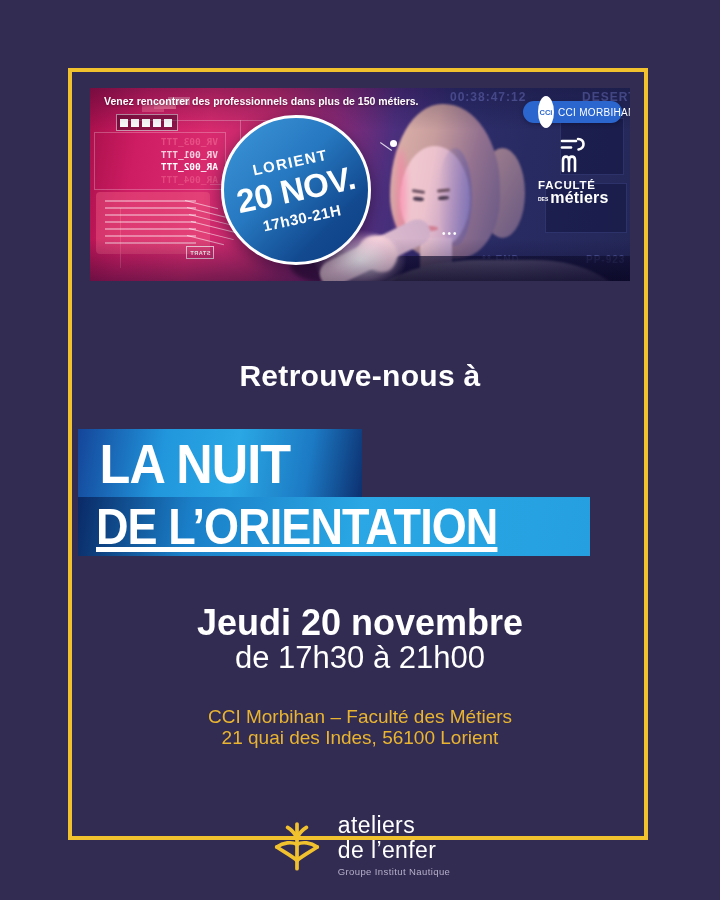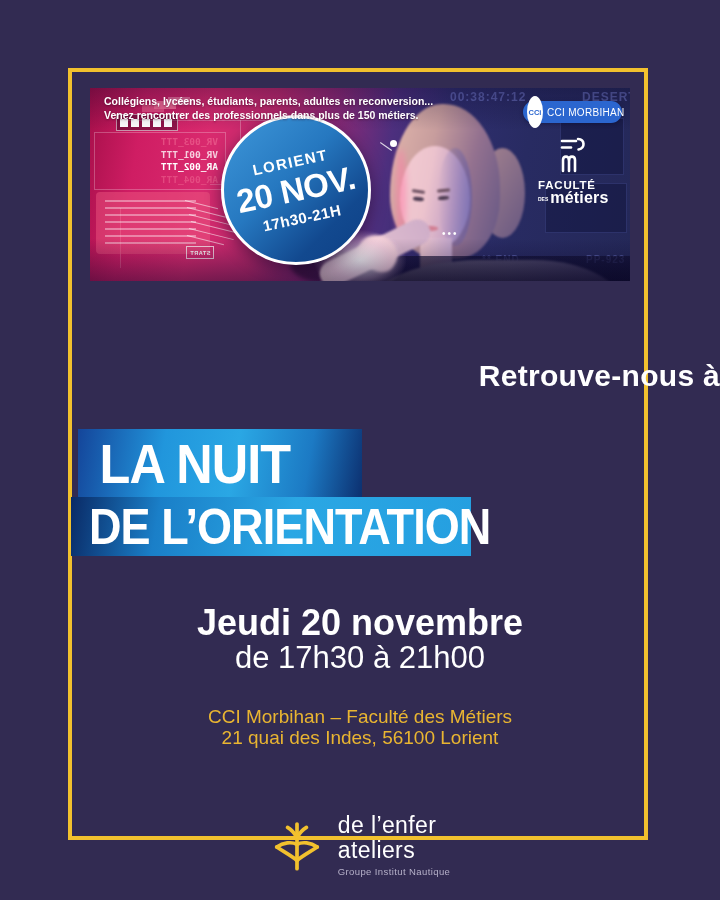--- a/index.html
+++ b/index.html
@@ -109,37 +109,37 @@
   .dot-flag::after{content:"";position:absolute;left:-11px;top:6px;width:14px;height:1px;background:rgba(255,255,255,.8);
                    transform:rotate(35deg);}
   .dots3{position:absolute;left:352px;top:140px;font-size:10px;letter-spacing:2px;color:#fff;}
 
   .headline{position:absolute;left:14px;top:7px;font-size:10.5px;font-weight:bold;line-height:13.5px;
             color:#fff;text-shadow:0 1px 2px rgba(60,0,30,.5);}
 
   .cci-pill{position:absolute;left:433px;top:13px;width:99px;height:22px;border-radius:11px;background:#2b66cf;
             display:flex;align-items:center;gap:4px;padding:0 4px;box-sizing:border-box;box-shadow:0 1px 4px rgba(0,0,30,.3);}
   .cci-circle{width:16px;height:32px;border-radius:50%;background:#fff;color:#2b66cf;font-size:7.5px;font-weight:800;
-              display:flex;align-items:center;justify-content:center;flex:none;}
+              display:flex;align-items:center;justify-content:center;flex:none;margin-left:11px;}
   .cci-name{font-size:10px;font-weight:400;letter-spacing:.3px;color:#fff;white-space:nowrap;}
 
   .fm-logo{position:absolute;left:448px;top:48px;display:flex;gap:6px;align-items:center;flex-direction:column;}
   .fm-glyph{flex:none;margin-top:1px;}
   .fm-l1{font-size:11.5px;font-weight:800;letter-spacing:.8px;line-height:12px;}
   .fm-row{display:flex;align-items:flex-end;gap:2px;}
   .fm-l2{font-size:5px;font-weight:bold;line-height:6px;margin-bottom:2px;}
   .fm-l3{font-size:16px;font-weight:bold;line-height:13px;letter-spacing:.2px;}
 
   
-  .intro{position:absolute;left:0;right:0;top:359px;text-align:right;font-size:30px;font-weight:800;letter-spacing:.3px;}
+  .intro{position:absolute;left:0;right:0;top:359px;text-align:center;font-size:30px;font-weight:800;letter-spacing:.3px;}
   .title-block{position:absolute;display:flex;align-items:center;}
   .title1{left:78px;top:429px;width:284px;height:68px;
           background:linear-gradient(100deg,#14459a 0%,#2196dc 30%,#2aa7e4 55%,#1c7ac4 80%,#0c3070 100%);}
-  .title2{left:71px;top:497px;width:400px;height:59px;
-          background:linear-gradient(100deg,#0a2a66 0%,#1a7fc8 22%,#2aa7e4 55%,#259fe0 100%);}
+  .title2{left:78px;top:497px;width:512px;height:59px;
+          background:linear-gradient(100deg,#0a2a66 0%,#1a7fc8 22%,#2aa7e4 55%,#259fe0 100%);text-decoration:underline;}
   .title-text{font-weight:800;color:#fff;white-space:nowrap;transform:scaleX(.9);transform-origin:left center;}
   .title1 .title-text{font-size:56px;padding-left:24px;letter-spacing:-1px;}
   .title2 .title-text{font-size:50px;padding-left:20px;letter-spacing:-1px;}
 
   .date-line{position:absolute;left:0;right:0;top:602px;text-align:center;font-size:36px;font-weight:bold;}
   .time-line{position:absolute;left:0;right:0;top:640px;text-align:center;font-size:31px;font-weight:normal;}
   .venue{position:absolute;left:0;right:0;text-align:center;font-size:19px;color:#e9b531;}
   .venue1{top:706px;} .venue2{top:727px;}
 
   
@@ -229,21 +229,20 @@
         <div class="badge-city">LORIENT</div>
         <div class="badge-date">20 NOV.</div>
         <div class="badge-hours">17h30-21H</div>
       </div>
     </div>
 
     <div class="dot-flag"></div>
     <div class="dots3">•••</div>
 
     <div class="headline">
-      <div>Collégiens, lycéens, étudiants, parents, adultes en reconversion...</div>
       <div>Venez rencontrer des professionnels dans plus de 150 métiers.</div>
     </div>
 
     <div class="cci-pill">
       <div class="cci-circle">CCi</div>
       <div class="cci-name">CCI MORBIHAN</div>
     </div>
 
     <div class="fm-logo">
       <svg class="fm-glyph" viewBox="0 0 26 36" width="26" height="36" fill="none" stroke="#ffffff" stroke-width="2.6" stroke-linecap="round">
@@ -282,18 +281,18 @@
     <svg viewBox="0 0 80 90" width="54" height="78" fill="none" stroke="#f2c12e" stroke-width="5.5" stroke-linecap="round">
       <path d="M40 14 V80"></path>
       <path d="M40 34 C36 27 31 22 26 19"></path>
       <path d="M40 34 C44 27 49 22 54 19"></path>
       <path d="M40 44 C32 40 20 41 10 48"></path>
       <path d="M40 44 C48 40 60 41 70 48"></path>
       <path d="M10 48 C22 56 32 61 40 68"></path>
       <path d="M70 48 C58 56 48 61 40 68"></path>
     </svg>
     <div class="ft-text">
+      <div class="ft-main">ateliers</div>
       <div class="ft-main">de l’enfer</div>
-      <div class="ft-main">ateliers</div>
       <div class="ft-sub">Groupe Institut Nautique</div>
     </div>
   </div>
 </div>
 
 </body></html>

